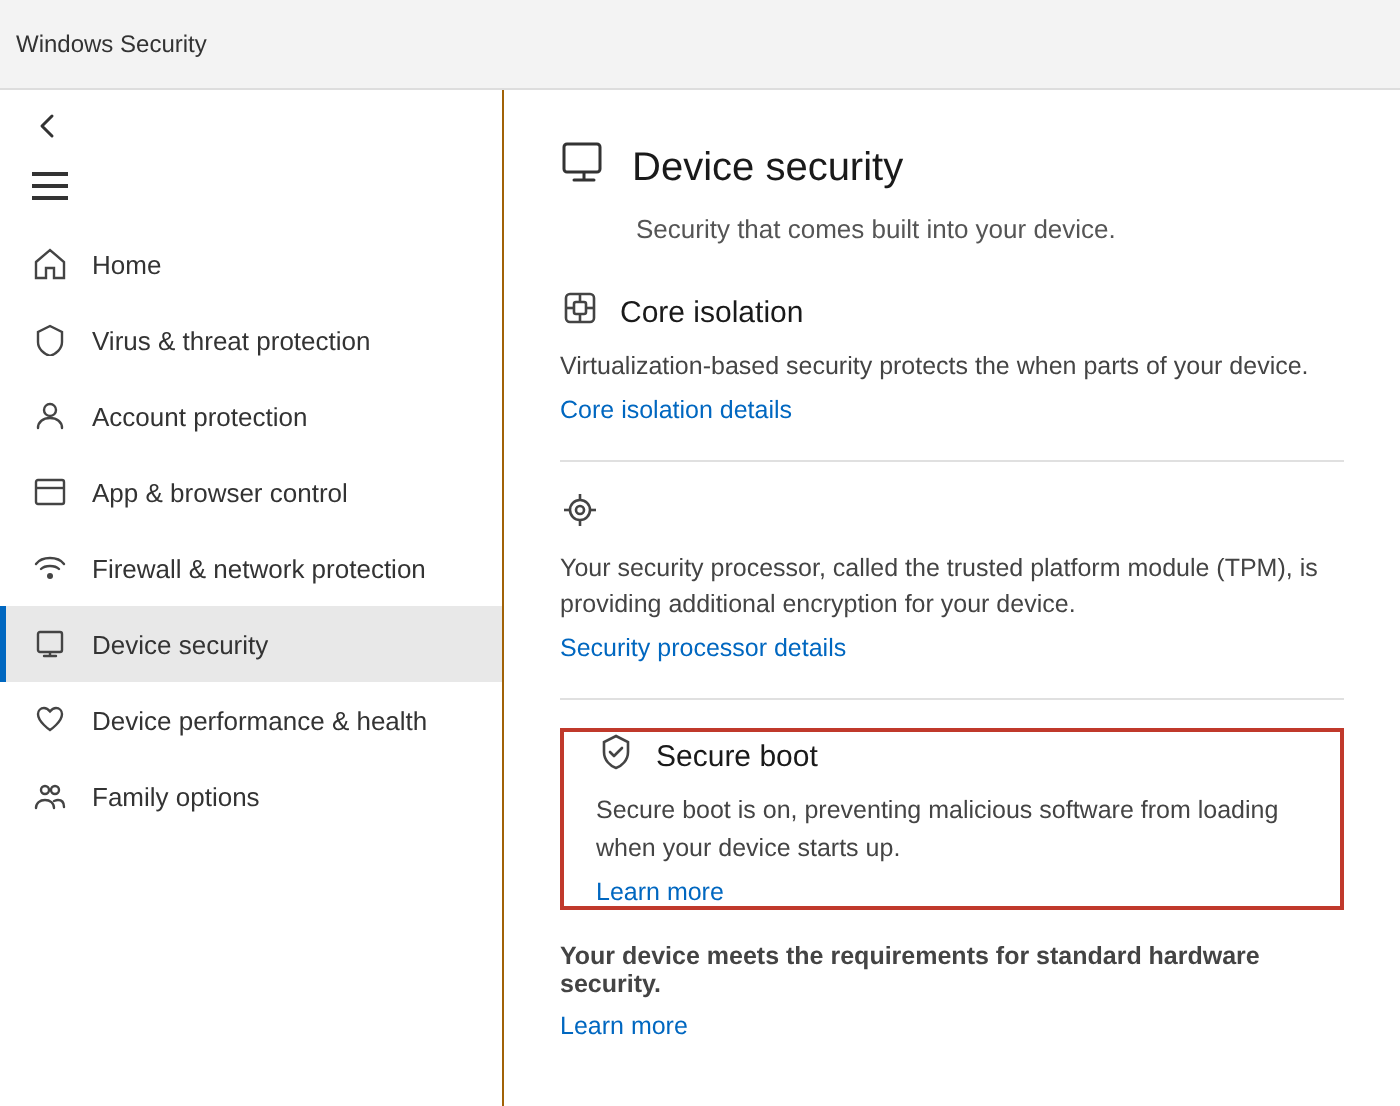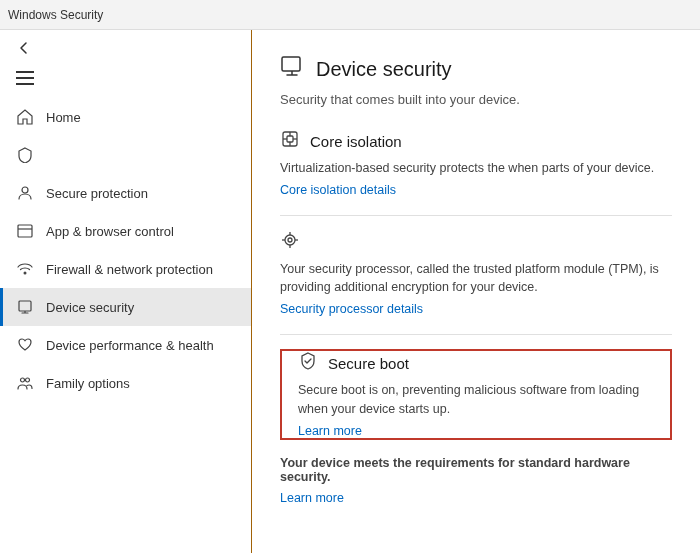--- a/index.html
+++ b/index.html
@@ -6,21 +6,21 @@
     body {
       font-family: 'Segoe UI', Arial, sans-serif;
       background: #f3f3f3;
       width: 700px;
       height: 553px;
       overflow: hidden;
       font-size: 13px;
     }
     .title-bar {
       background: #f3f3f3;
-      height: 30px;
+      height: 45px;
       display: flex;
       align-items: center;
       padding: 0 8px;
       border-bottom: 1px solid #ddd;
     }
     .title-bar-text {
       font-size: 12px;
       color: #333;
     }
     .app-container {
@@ -91,20 +91,21 @@
     }
     .page-title {
       font-size: 20px;
       font-weight: 300;
       color: #1a1a1a;
     }
     .page-subtitle {
       font-size: 13px;
       color: #555;
       margin-bottom: 22px;
+      margin-left: 38px;
     }
     .section {
       margin-bottom: 18px;
     }
     .section-header {
       display: flex;
       align-items: center;
       gap: 10px;
       margin-bottom: 5px;
       text-align: right;
@@ -180,30 +181,31 @@
       </span>
       <span>Home</span>
     </div>
 
     <div class="sidebar-item">
       <span class="sidebar-icon">
         <svg width="16" height="16" viewBox="0 0 16 16" fill="none">
             <path d="M8 1L14 4V9C14 12.5 11 15 8 16C5 15 2 12.5 2 9V4L8 1Z" stroke="#444" stroke-width="1.2" fill="none"></path>
           </svg>
       </span>
+      <span>Virus &amp; threat protection</span>
     </div>
 
     <div class="sidebar-item">
       <span class="sidebar-icon">
         <svg width="16" height="16" viewBox="0 0 16 16" fill="none">
             <circle cx="8" cy="5" r="3" stroke="#444" stroke-width="1.2" fill="none"></circle>
             <path d="M2 14C2 11 4.5 9 8 9C11.5 9 14 11 14 14" stroke="#444" stroke-width="1.2" stroke-linecap="round" fill="none"></path>
           </svg>
       </span>
-      <span>Secure protection</span>
+      <span>Account protection</span>
     </div>
 
     <div class="sidebar-item">
       <span class="sidebar-icon">
         <svg width="16" height="16" viewBox="0 0 16 16" fill="none">
             <rect x="1" y="2" width="14" height="12" rx="1" stroke="#444" stroke-width="1.2" fill="none"></rect>
             <line x1="1" y1="6" x2="15" y2="6" stroke="#444" stroke-width="1.2"></line>
           </svg>
       </span>
       <span>App &amp; browser control</span>

